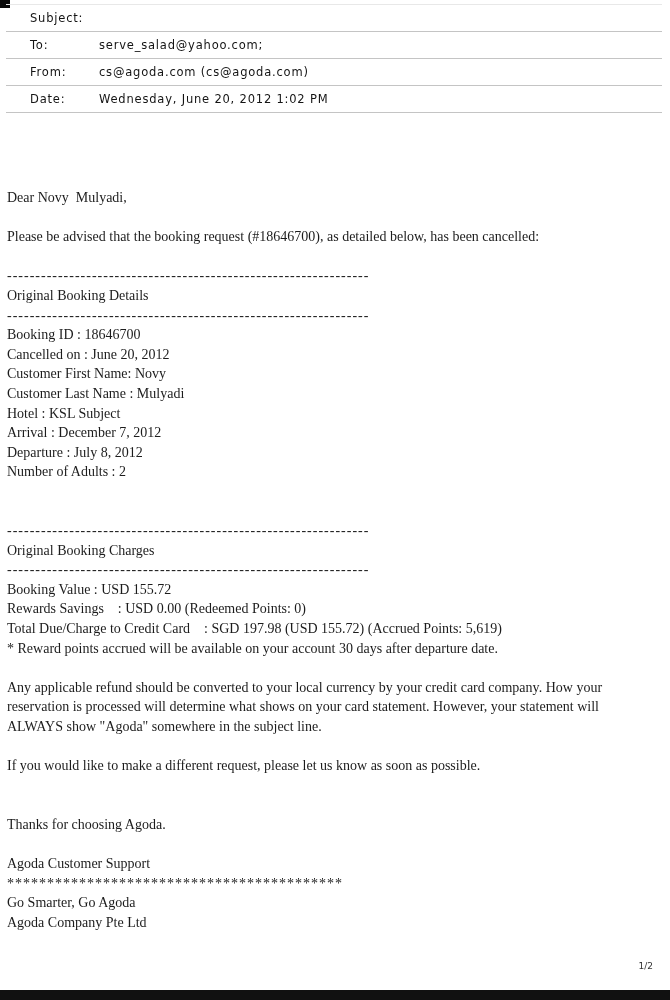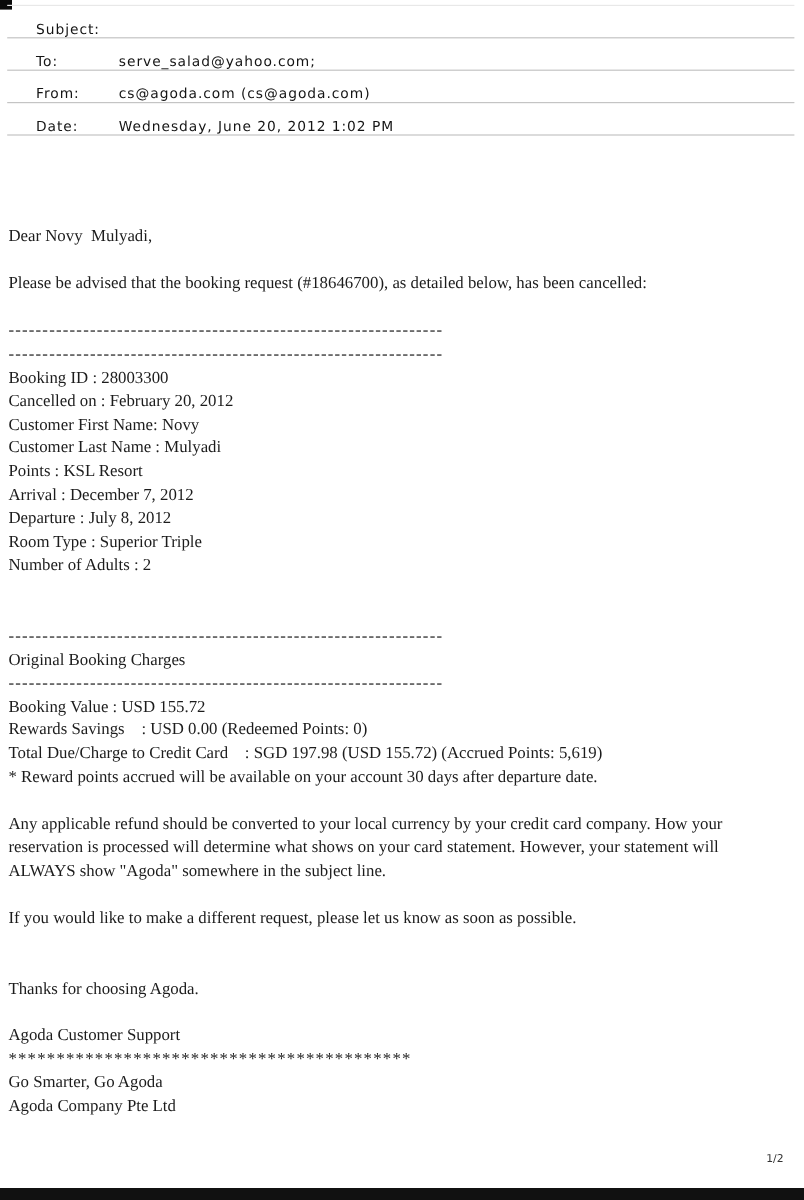--- a/index.html
+++ b/index.html
@@ -28,21 +28,21 @@
     position: absolute;
     left: 6px; right: 8px; top: 4px;
     border-top: 1px solid #e8e8e8;
     font-family: "DejaVu Sans", "Liberation Sans", sans-serif;
     font-size: 11.5px;
     letter-spacing: 0.8px;
     color: #141414;
   }
   .mail-header .hrow {
     display: flex;
-    align-items: flex-end;
+    align-items: center;
     height: 26px;
     border-bottom: 1px solid #c4c4c4;
   }
   .mail-header .hlabel {
     width: 69px;
     padding-left: 24px;
     flex: 0 0 auto;
     white-space: pre;
   }
   .mail-header .hvalue {
@@ -107,29 +107,29 @@
       <span class="hvalue">Wednesday, June 20, 2012 1:02 PM</span>
     </div>
   </div>
 
   <div class="mail-body">
       <div class="line">Dear Novy  Mulyadi,</div>
       <div class="line">&nbsp;</div>
       <div class="line">Please be advised that the booking request (#18646700), as detailed below, has been cancelled:</div>
       <div class="line">&nbsp;</div>
       <div class="line kind-divider">----------------------------------------------------------------</div>
+      <div class="line">Original Booking Details</div>
       <div class="line kind-divider">----------------------------------------------------------------</div>
-      <div class="line">Booking ID : 28003300</div>
-      <div class="line">Cancelled on : February 20, 2012</div>
+      <div class="line">Booking ID : 18646700</div>
+      <div class="line">Cancelled on : June 20, 2012</div>
       <div class="line">Customer First Name: Novy</div>
       <div class="line">Customer Last Name : Mulyadi</div>
-      <div class="line">Points : KSL Resort</div>
+      <div class="line">Hotel : KSL Subject</div>
       <div class="line">Arrival : December 7, 2012</div>
       <div class="line">Departure : July 8, 2012</div>
-      <div class="line">Room Type : Superior Triple</div>
       <div class="line">Number of Adults : 2</div>
       <div class="line">&nbsp;</div>
       <div class="line">&nbsp;</div>
       <div class="line kind-divider">----------------------------------------------------------------</div>
       <div class="line">Original Booking Charges</div>
       <div class="line kind-divider">----------------------------------------------------------------</div>
       <div class="line">Booking Value : USD 155.72</div>
       <div class="line">Rewards Savings    : USD 0.00 (Redeemed Points: 0)</div>
       <div class="line">Total Due/Charge to Credit Card    : SGD 197.98 (USD 155.72) (Accrued Points: 5,619)</div>
       <div class="line">* Reward points accrued will be available on your account 30 days after departure date.</div>

